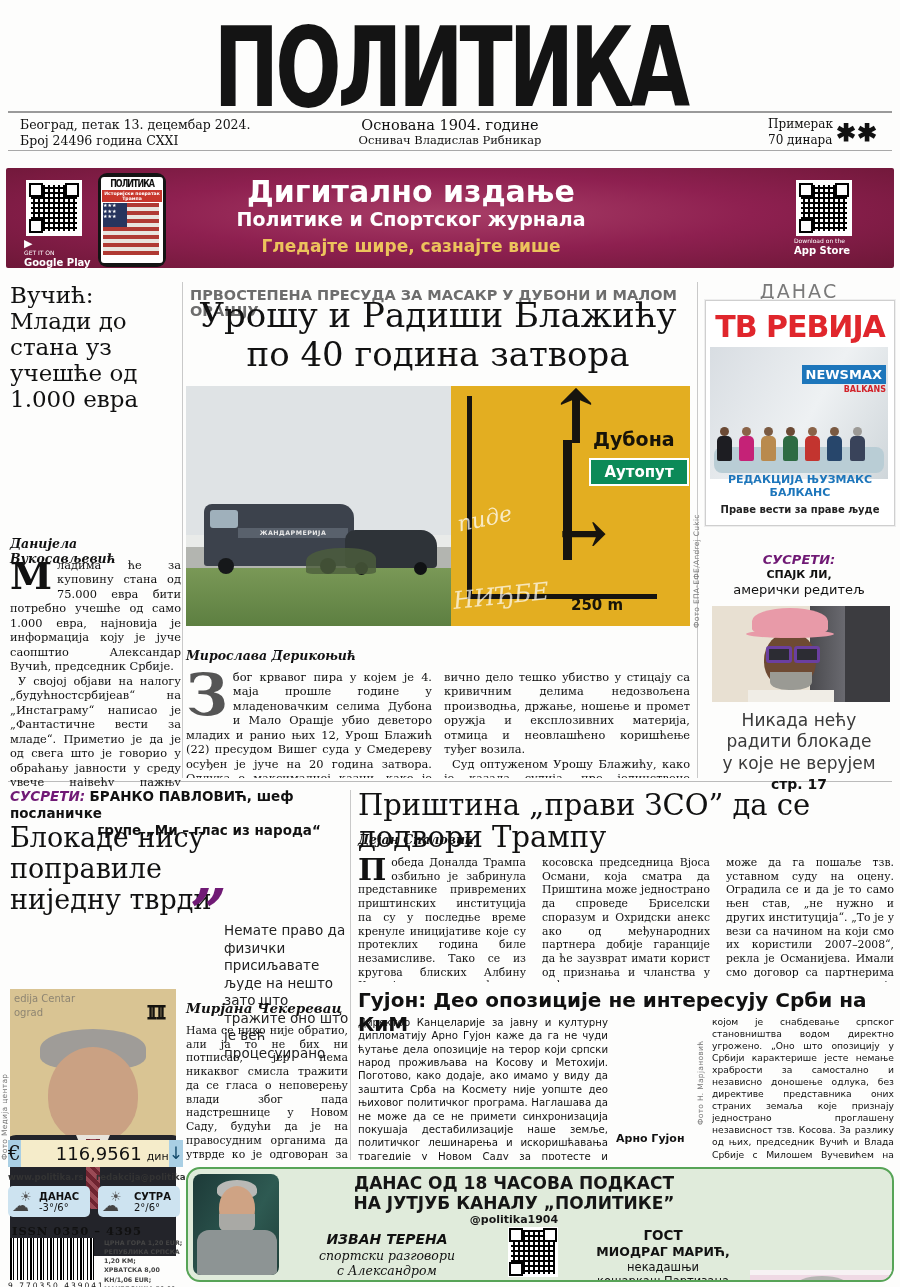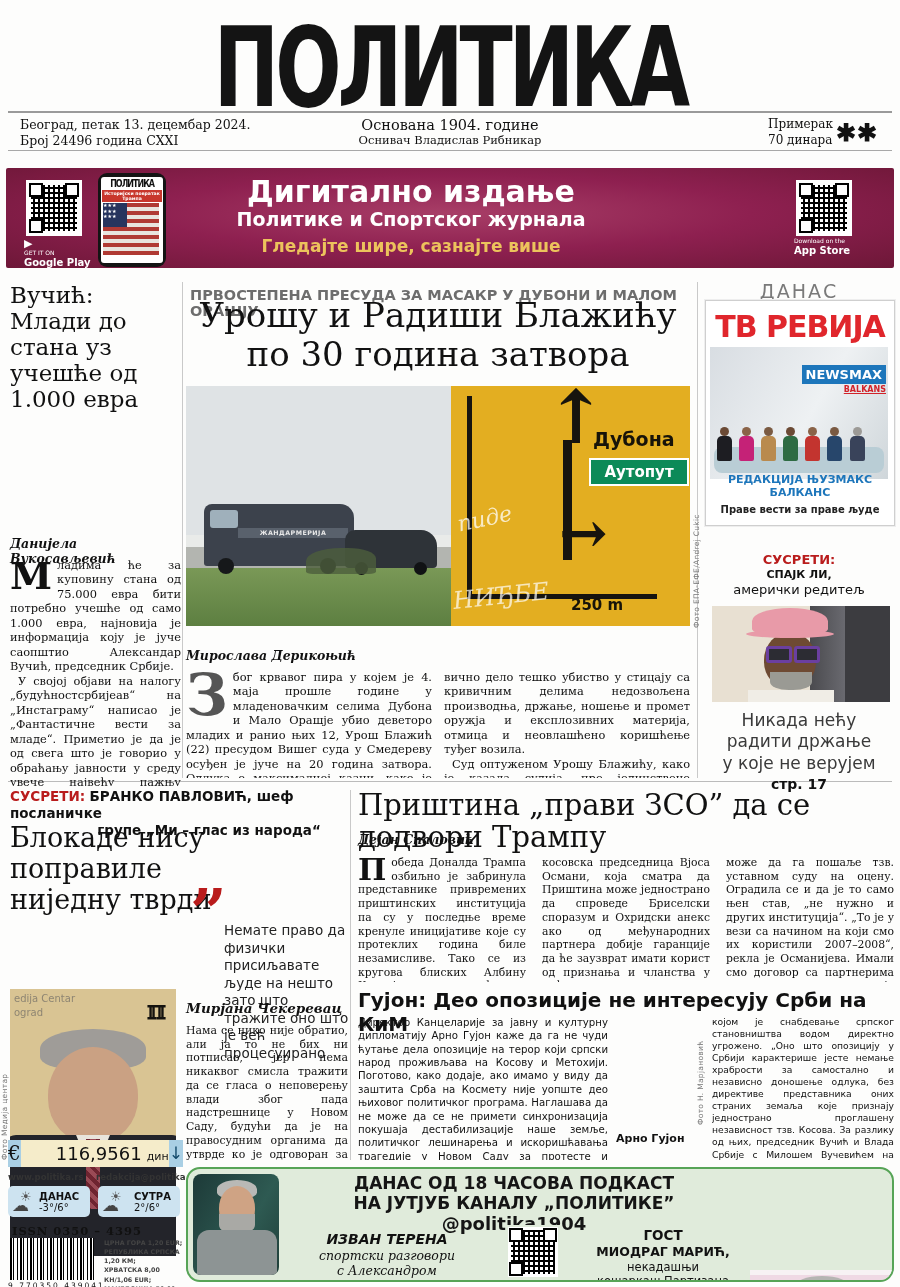--- a/index.html
+++ b/index.html
@@ -4,21 +4,21 @@
 <style>
   html,body{margin:0;padding:0;background:#e9e9e9;}
   #page{position:relative;width:900px;height:1287px;background:#fdfdfc;margin:0 auto;overflow:hidden;
         font-family:"DejaVu Serif","Liberation Serif",serif;color:#111;}
   .abs{position:absolute;}
   .sans{font-family:"DejaVu Sans","Liberation Sans",sans-serif;}
   .it{font-style:italic;}
   .b{font-weight:bold;}
   .just{text-align:justify;}
   .ctr{text-align:center;}
-  .red{color:#b91c1c;}
+  .red{color:#701a75;font-style:italic;}
   .rule{position:absolute;background:#a8a8a8;}
   .vrule{position:absolute;width:1px;background:#c9c9c9;}
   .body-txt{font-size:11.4px;line-height:1.27;}
   .dropcap{float:left;font-weight:bold;line-height:.82;margin:2px 5px 0 0;}
   
   .logo{display:inline-block;font-family:"DejaVu Sans","Liberation Sans",sans-serif;font-weight:bold;
         font-size:78px;letter-spacing:-4px;transform:scaleY(1.42);transform-origin:top center;color:#141414;}
   
   .banner{position:absolute;top:168px;left:6px;width:888px;height:100px;
           background:radial-gradient(ellipse at 50% 45%,#a83e67 0%,#8e2050 48%,#6d1737 100%);border-radius:2px;}
@@ -127,21 +127,21 @@
   <div class="abs just body-txt" style="left:10px;top:558px;width:171px;height:228px;overflow:hidden;">
     <span class="dropcap" style="font-size:38px;">М</span><span>ладима ће за куповину стана од 75.000 евра бити потребно учешће од само 1.000 евра, најновија је информација коју је јуче саопштио Александар Вучић, председник Србије.</span>
     <span style="display:block;text-indent:8px;">У својој објави на налогу „будућностсрбијеав“ на „Инстаграму“ написао је „Фантастичне вести за младе“. Приметио је да је од свега што је говорио у обраћању јавности у среду увече највећу пажњу изазвала идеја о повољним условима куповине стана за младе људе.</span>
     
     
   </div>
 
   <div class="abs sans b" style="left:190px;top:287px;width:505px;font-size:14.5px;color:#6d6d6d;">ПРВОСТЕПЕНА ПРЕСУДА ЗА МАСАКР У ДУБОНИ И МАЛОМ ОРАШЈУ</div>
   <div class="abs ctr" style="left:186px;top:296px;width:504px;font-size:34px;line-height:1.15;">
     <div>Урошу и Радиши Блажићу</div>
-    <div>по 30 година затвора</div>
+    <div>по 40 година затвора</div>
   </div>
 
   <div class="abs" style="left:186px;top:386px;width:265px;height:240px;overflow:hidden;background:linear-gradient(#dfe3e5 0 62%,#e9ebe9 62%);">
     <div class="abs" style="left:0;bottom:0;width:100%;height:26%;background:linear-gradient(#7c9a58,#5d7f41);"></div>
     <div class="abs" style="left:0;bottom:24%;width:100%;height:9%;background:#b3b5b0;"></div>
     <div class="abs" style="left:18px;bottom:60px;width:150px;height:62px;background:#3c424c;border-radius:8px 14px 3px 3px;">
       <div class="abs" style="left:6px;top:6px;width:28px;height:18px;background:#9fb0bb;border-radius:3px;"></div>
       <div class="abs sans b" style="left:34px;top:24px;width:110px;height:10px;background:#59616c;color:#e8e8e8;font-size:6.3px;text-align:center;line-height:10px;letter-spacing:.5px;">ЖАНДАРМЕРИЈА</div>
       <div class="abs" style="left:14px;bottom:-8px;width:16px;height:16px;background:#16181a;border-radius:50%;"></div>
       <div class="abs" style="right:18px;bottom:-8px;width:16px;height:16px;background:#16181a;border-radius:50%;"></div>
@@ -175,21 +175,21 @@
     <span>вично дело тешко убиство у стицају са кривичним делима недозвољена производња, држање, ношење и промет оружја и експлозивних материја, отмица и неовлашћено коришћење туђег возила.</span>
     <span style="display:block;text-indent:8px;">Суд оптуженом Урошу Блажићу, како је казала судија, пре јединствене утврдио је појединачне казне за сва извршена дела: за тешко убиство 20 година затвора, за производњу и држање ватреног оружја десет година, за отмицу десет година и за неовлашћено коришћење возила осам година.</span>
     
   </div>
 
   <div class="abs ctr sans" style="left:705px;top:280px;width:188px;font-size:19px;letter-spacing:2px;color:#7a7a7a;">ДАНАС</div>
   <div class="tvcard">
     <div class="sans b" style="color:#e0262c;font-size:30px;text-align:center;padding-top:8px;letter-spacing:-1px;">ТВ РЕВИЈА</div>
     <div class="abs" style="left:4px;top:46px;width:178px;height:132px;background:linear-gradient(120deg,#d8dde2,#eef1f3 55%,#cfd6da);overflow:hidden;">
       <div class="abs sans b" style="right:2px;top:18px;background:#1d76bb;color:#fff;font-size:13px;padding:2px 4px;">NEWSMAX</div>
-      <div class="abs sans b" style="right:2px;top:38px;color:#d2232a;font-size:8px;text-decoration:underline;">BALKANS</div>
+      <div class="abs sans b" style="right:2px;top:38px;color:#d2232a;font-size:8px;">BALKANS</div>
       <div class="abs" style="left:4px;bottom:6px;width:170px;height:26px;background:#b9cdd5;border-radius:8px;"></div>
       <div class="abs" style="left:6px;bottom:14px;white-space:nowrap;">
         <span class="person"><span class="hd" style="background:#6b4a35;"></span><span class="bd" style="background:#1d1d22;"></span></span>
         <span class="person"><span class="hd" style="background:#8a6348;"></span><span class="bd" style="background:#c52277;"></span></span>
         <span class="person"><span class="hd" style="background:#7a5a42;"></span><span class="bd" style="background:#b98a4e;"></span></span>
         <span class="person"><span class="hd" style="background:#6b4a35;"></span><span class="bd" style="background:#2e6b43;"></span></span>
         <span class="person"><span class="hd" style="background:#8a6348;"></span><span class="bd" style="background:#c3342f;"></span></span>
         <span class="person"><span class="hd" style="background:#7a5a42;"></span><span class="bd" style="background:#27466b;"></span></span>
         <span class="person"><span class="hd" style="background:#9c9a96;"></span><span class="bd" style="background:#39435a;"></span></span>
       </div>
@@ -208,21 +208,21 @@
     <div class="head" style="left:52px;top:26px;width:52px;height:56px;background:#6e4a33;"></div>
     <div class="abs" style="left:40px;top:2px;width:76px;height:26px;background:#e89aa8;border-radius:50% 50% 20% 20%;"></div>
     <div class="abs" style="left:34px;top:24px;width:88px;height:8px;background:#e89aa8;border-radius:50%;"></div>
     <div class="abs" style="left:54px;top:40px;width:20px;height:11px;border:3px solid #6b3fa0;border-radius:3px;background:#2c2c33;"></div>
     <div class="abs" style="left:82px;top:40px;width:20px;height:11px;border:3px solid #6b3fa0;border-radius:3px;background:#2c2c33;"></div>
     <div class="abs" style="left:58px;top:66px;width:42px;height:18px;background:#9a9a94;border-radius:0 0 45% 45%;"></div>
     <div class="abs" style="left:36px;bottom:0;width:86px;height:12px;background:#f0ede6;"></div>
   </div>
   <div class="abs ctr sans" style="left:703px;top:710px;width:192px;font-size:17px;line-height:1.25;color:#3a3a3a;">
     <div>Никада нећу</div>
-    <div>радити држање</div>
+    <div>радити блокаде</div>
     <div>у које не верујем</div>
     <div class="b" style="font-size:14px;color:#111;margin-top:2px;">стр. 17</div>
   </div>
 
   <div class="abs sans" style="left:10px;top:788px;width:338px;font-size:13.5px;line-height:1.25;">
     <span class="b red">СУСРЕТИ:</span>
     <span class="b">БРАНКО ПАВЛОВИЋ, шеф посланичке</span>
     <div class="b ctr" style="padding-left:60px;">групе „Ми – глас из народа“</div>
   </div>
   <div class="abs" style="left:10px;top:822px;width:340px;font-size:27px;line-height:1.15;">
@@ -318,21 +318,21 @@
 
     <div class="abs portrait" style="left:5px;top:5px;width:86px;height:101px;background:linear-gradient(120deg,#1d3a38,#2e5a52 60%,#203f3a);border-radius:8px;">
       <div class="abs" style="left:24px;top:6px;width:40px;height:18px;background:#b9b9b6;border-radius:50% 50% 30% 30%;"></div>
       <div class="head" style="left:26px;top:12px;width:36px;height:44px;background:#cfa384;"></div>
       <div class="abs" style="left:26px;top:40px;width:36px;height:20px;background:#a9a9a5;border-radius:0 0 45% 45%;"></div>
       <div class="shoulders" style="left:4px;top:56px;width:80px;height:45px;background:#8d9494;"></div>
     </div>
     <div class="ctr sans" style="position:absolute;left:96px;top:4px;width:460px;color:#151515;">
       <div class="b" style="font-size:17px;">ДАНАС ОД 18 ЧАСОВА ПОДКАСТ</div>
       <div class="b" style="font-size:17px;">НА ЈУТЈУБ КАНАЛУ „ПОЛИТИКЕ”</div>
-      <div class="b" style="font-size:18px;">@politika1904</div>
+      <div class="b" style="font-size:11px;">@politika1904</div>
     </div>
     <div class="ctr" style="position:absolute;left:104px;top:62px;width:190px;line-height:1.2;">
       <div class="sans b it" style="font-size:14px;">ИЗВАН ТЕРЕНА</div>
       <div class="it" style="font-size:12.5px;">спортски разговори</div>
       <div class="it" style="font-size:12.5px;">с Александром</div>
       <div class="it" style="font-size:12.5px;">Милетићем</div>
     </div>
     <div class="qr abs" style="left:318px;top:56px;width:50px;height:50px;border-color:#e0ebdb;">
         <i style="left:1px;top:1px;"></i>
         <i style="right:1px;top:1px;"></i>

